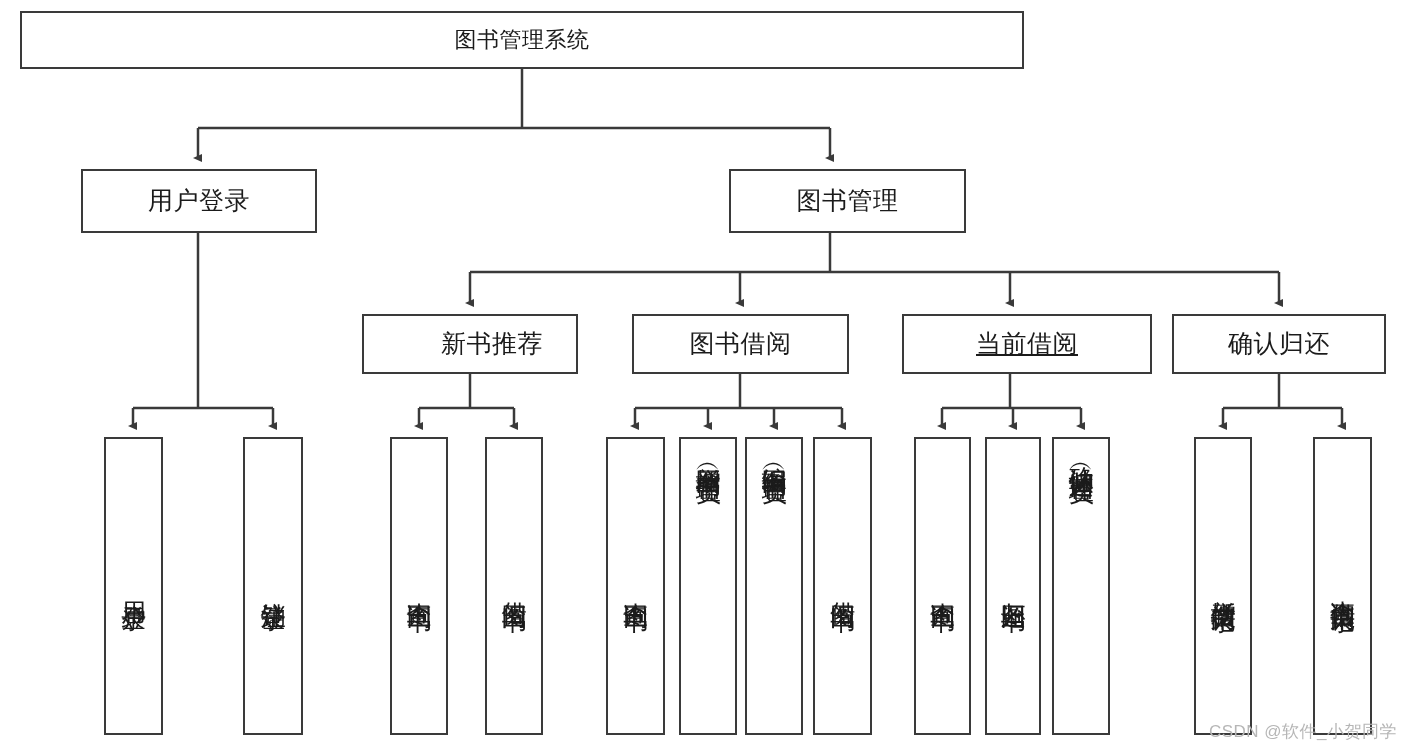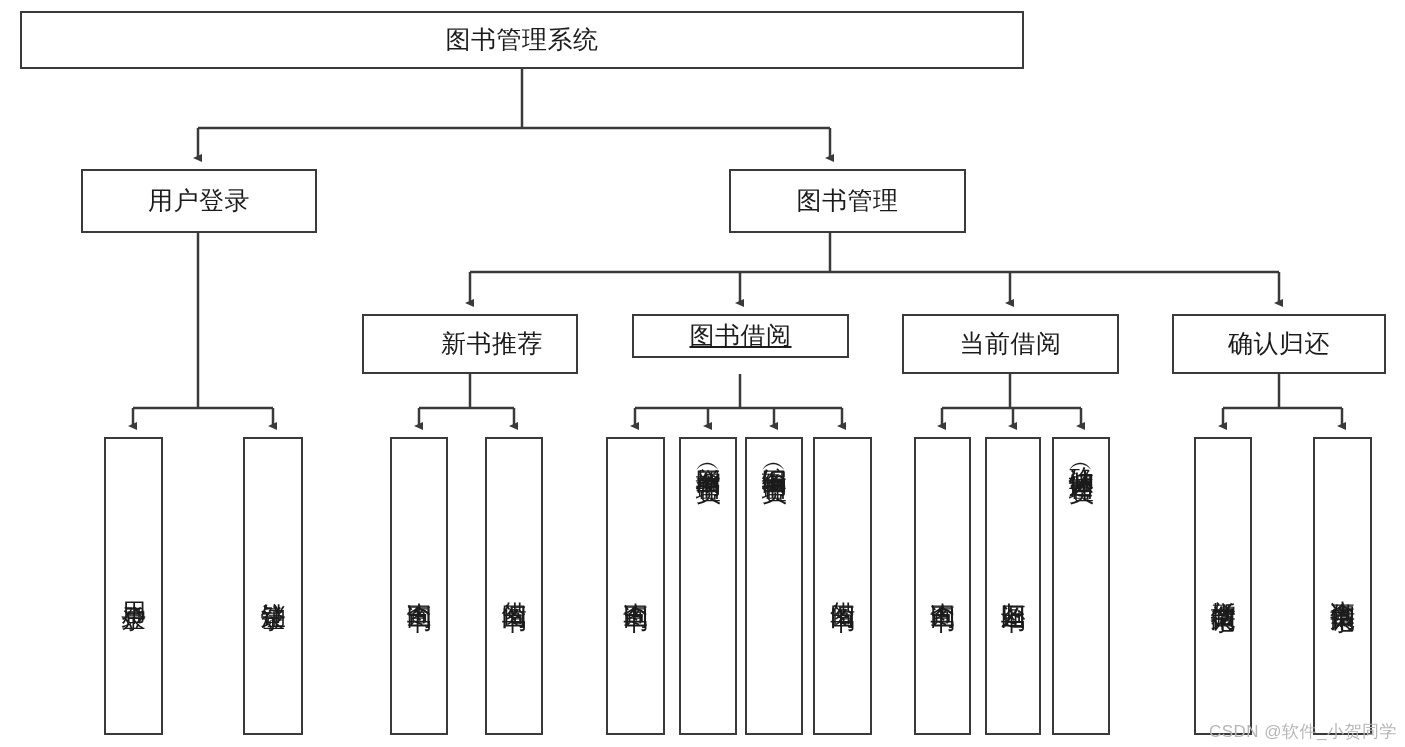--- a/index.html
+++ b/index.html
@@ -39,21 +39,21 @@
     display: block;
     text-align: center;
     white-space: pre-line;
   }
   
   .node.horiz .label {
     font-size: 25px;
     letter-spacing: 0.5px;
   }
   .node.root .label {
-    font-size: 25px;
+    font-size: 22px;
   }
   
   .node.vert {
     align-items: flex-start;
     justify-content: center;
     padding-top: 8px;
   }
   .node.vert.center-text {
     align-items: center;
     padding-top: 0;
@@ -137,24 +137,24 @@
   <div class="node horiz" style="left:81px; top:169px; width:236px; height:64px;">
     <span class="label">用户登录</span>
   </div>
   <div class="node horiz" style="left:711px; top:169px; width:237px; height:64px;margin-left:18px;">
     <span class="label">图书管理</span>
   </div>
 
   <div class="node horiz" style="left:362px; top:314px; width:216px; height:60px;padding-left:44px;">
     <span class="label">新书推荐</span>
   </div>
-  <div class="node horiz" style="left:632px; top:314px; width:217px; height:44px;text-decoration:underline;">
+  <div class="node horiz" style="left:632px; top:314px; width:217px; height:60px;">
     <span class="label">图书借阅</span>
   </div>
-  <div class="node horiz" style="left:902px; top:314px; width:217px; height:60px;">
+  <div class="node horiz" style="left:902px; top:314px; width:250px; height:60px;text-decoration:underline;">
     <span class="label">当前借阅</span>
   </div>
   <div class="node horiz" style="left:1172px; top:314px; width:214px; height:60px;">
     <span class="label">确认归还</span>
   </div>
 
   <div class="node vert center-text" style="left:104px; top:437px; width:59px; height:298px;">
     <span class="label">用户登录</span>
   </div>
   <div class="node vert center-text" style="left:243px; top:437px; width:60px; height:298px;">

